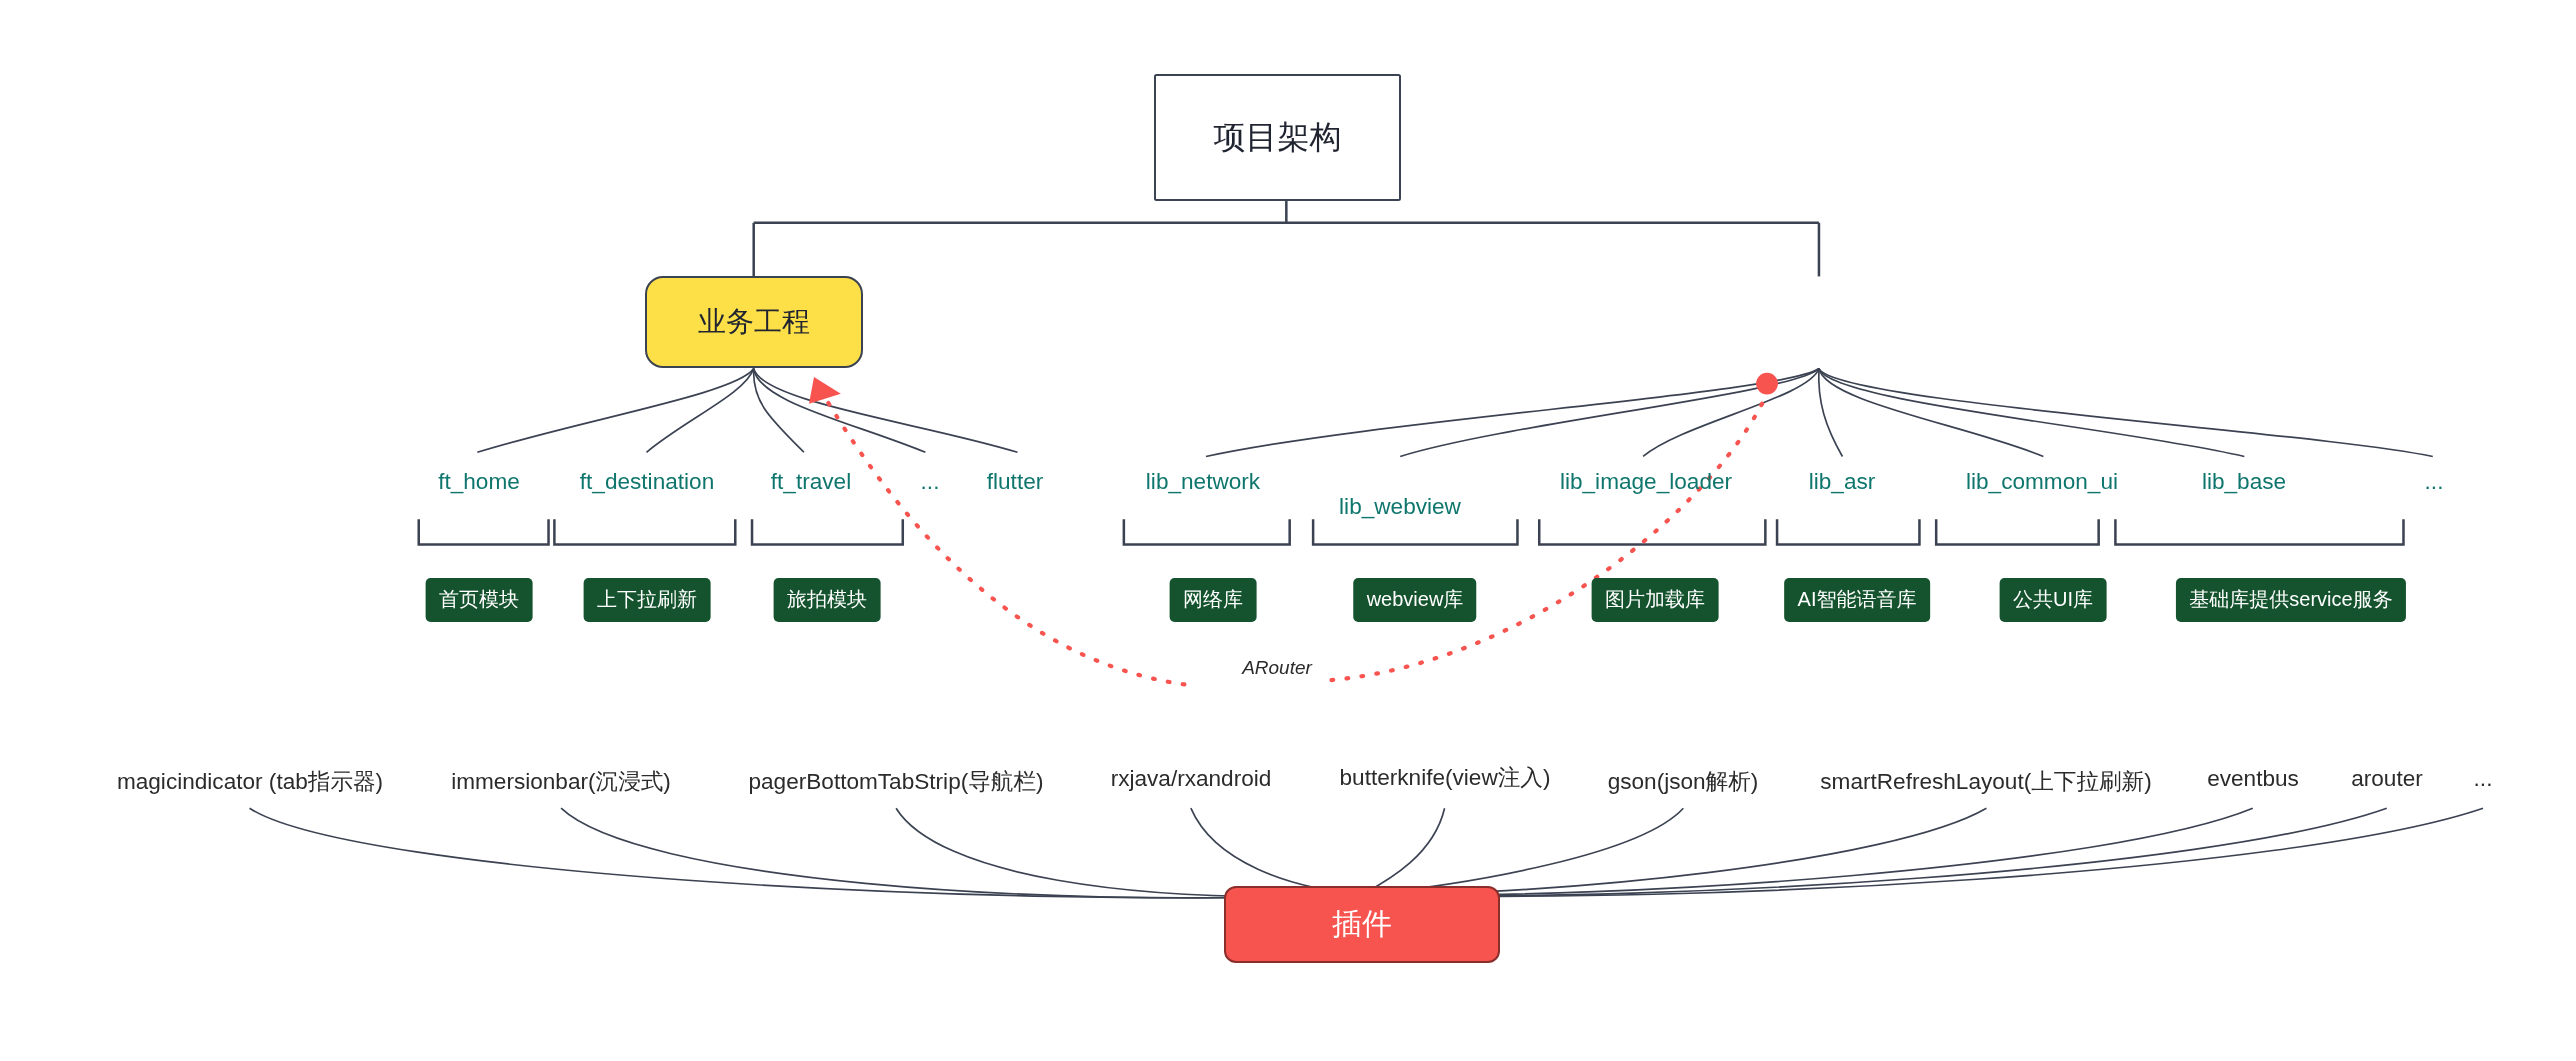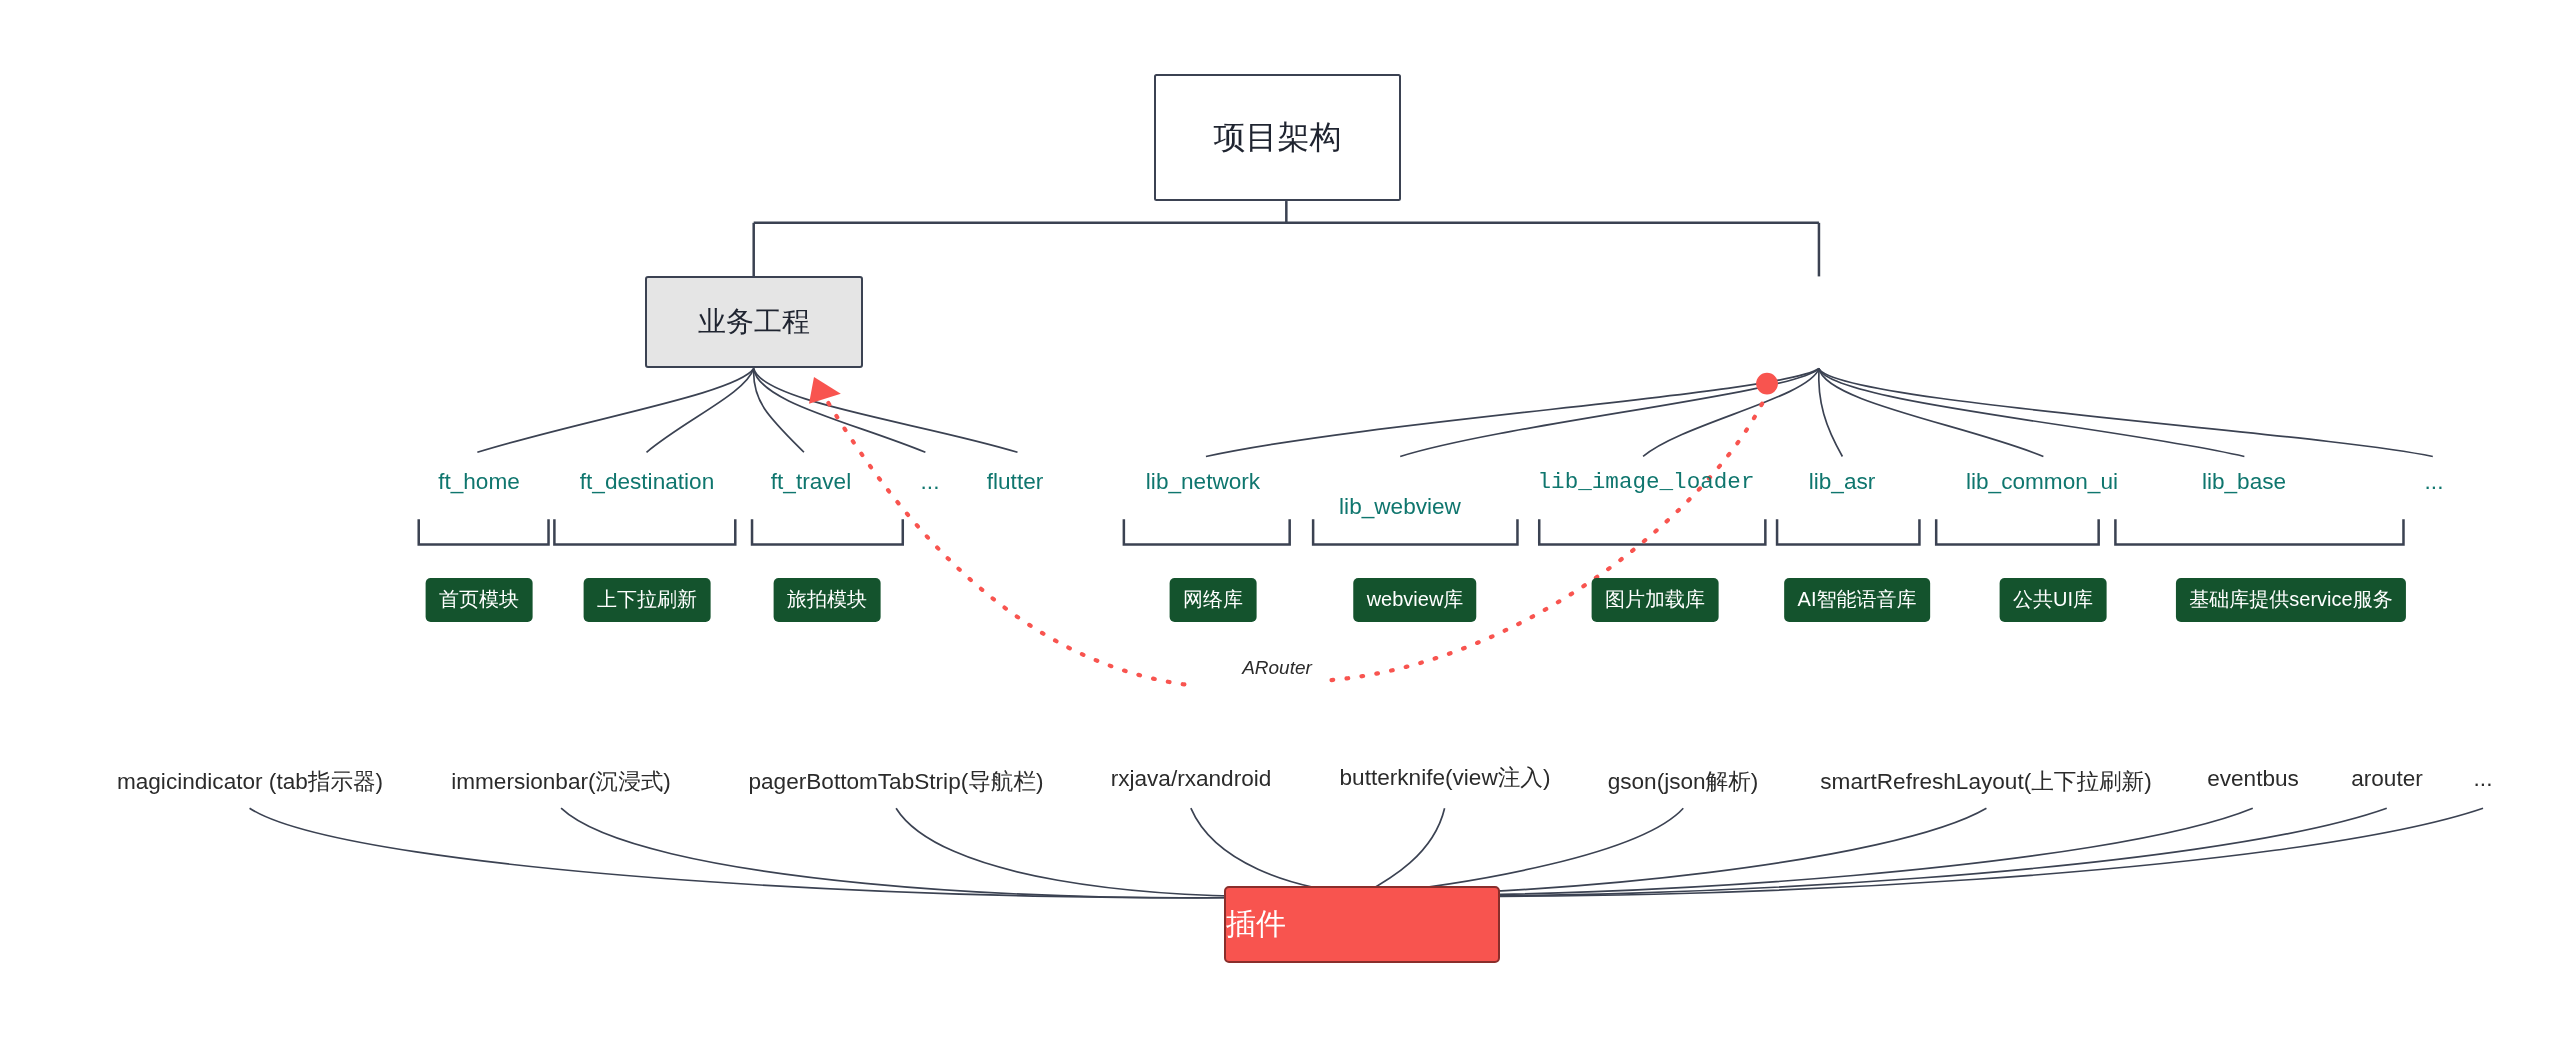--- a/index.html
+++ b/index.html
@@ -37,22 +37,22 @@
   }
   .top-box {
     border: 2.5px solid #3b4252;
     border-radius: 2.5px;
     background: #ffffff;
     color: #1f2430;
     font-size: 32px;
   }
   .mid-box {
     border: 2.5px solid #3b4252;
-    border-radius: 3px;
-    background: #e5e5e5;
+    border-radius: 18px;
+    background: #fde047;
     color: #1f2430;
     font-size: 28px;
   }
   .leaf-label {
     position: absolute;
     font-size: 22.6px;
     color: #0f766e;
     text-align: center;
     white-space: nowrap;
     transform: translateX(-50%);
@@ -72,25 +72,26 @@
     position: absolute;
     font-size: 22.6px;
     color: #2b2b2b;
     white-space: nowrap;
     transform: translateX(-50%);
   }
   .plugin-box {
     position: absolute;
     background: #f8544f;
     border: 2.5px solid #8a2e2b;
-    border-radius: 5px;
+    border-radius: 12px;
     color: #ffffff;
     font-size: 30px;
     display: flex;
     align-items: center;
+    justify-content: center;
     box-sizing: border-box;
   }
   .arouter-label {
     position: absolute;
     font-size: 19px;
     font-style: italic;
     color: #2b2b2b;
     white-space: nowrap;
     transform: translateX(-50%);
   }
@@ -173,21 +174,21 @@
   </div>
 
   <div class="leaf-label" style="left:479px; top:469px;">ft_home</div>
   <div class="leaf-label" style="left:647px; top:469px;">ft_destination</div>
   <div class="leaf-label" style="left:811px; top:469px;">ft_travel</div>
   <div class="leaf-label" style="left:930px; top:469px;">...</div>
   <div class="leaf-label" style="left:1015px; top:469px;">flutter</div>
 
   <div class="leaf-label" style="left:1203px; top:469px;">lib_network</div>
   <div class="leaf-label" style="left:1400px; top:494px;">lib_webview</div>
-  <div class="leaf-label" style="left:1646px; top:469px;font-family:Liberation Mono, monospace;">lib_image_loader</div>
+  <div class="leaf-label" style="left:1646px; top:469px;">lib_image_loader</div>
   <div class="leaf-label" style="left:1842px; top:469px;">lib_asr</div>
   <div class="leaf-label" style="left:2042px; top:469px;">lib_common_ui</div>
   <div class="leaf-label" style="left:2244px; top:469px;">lib_base</div>
   <div class="leaf-label" style="left:2434px; top:469px;">...</div>
 
   <div class="tag" style="left:479px; top:578px;">首页模块</div>
   <div class="tag" style="left:647px; top:578px;">上下拉刷新</div>
   <div class="tag" style="left:827px; top:578px;text-align:center;">旅拍模块</div>
 
   <div class="tag" style="left:1213px; top:578px;">网络库</div>

